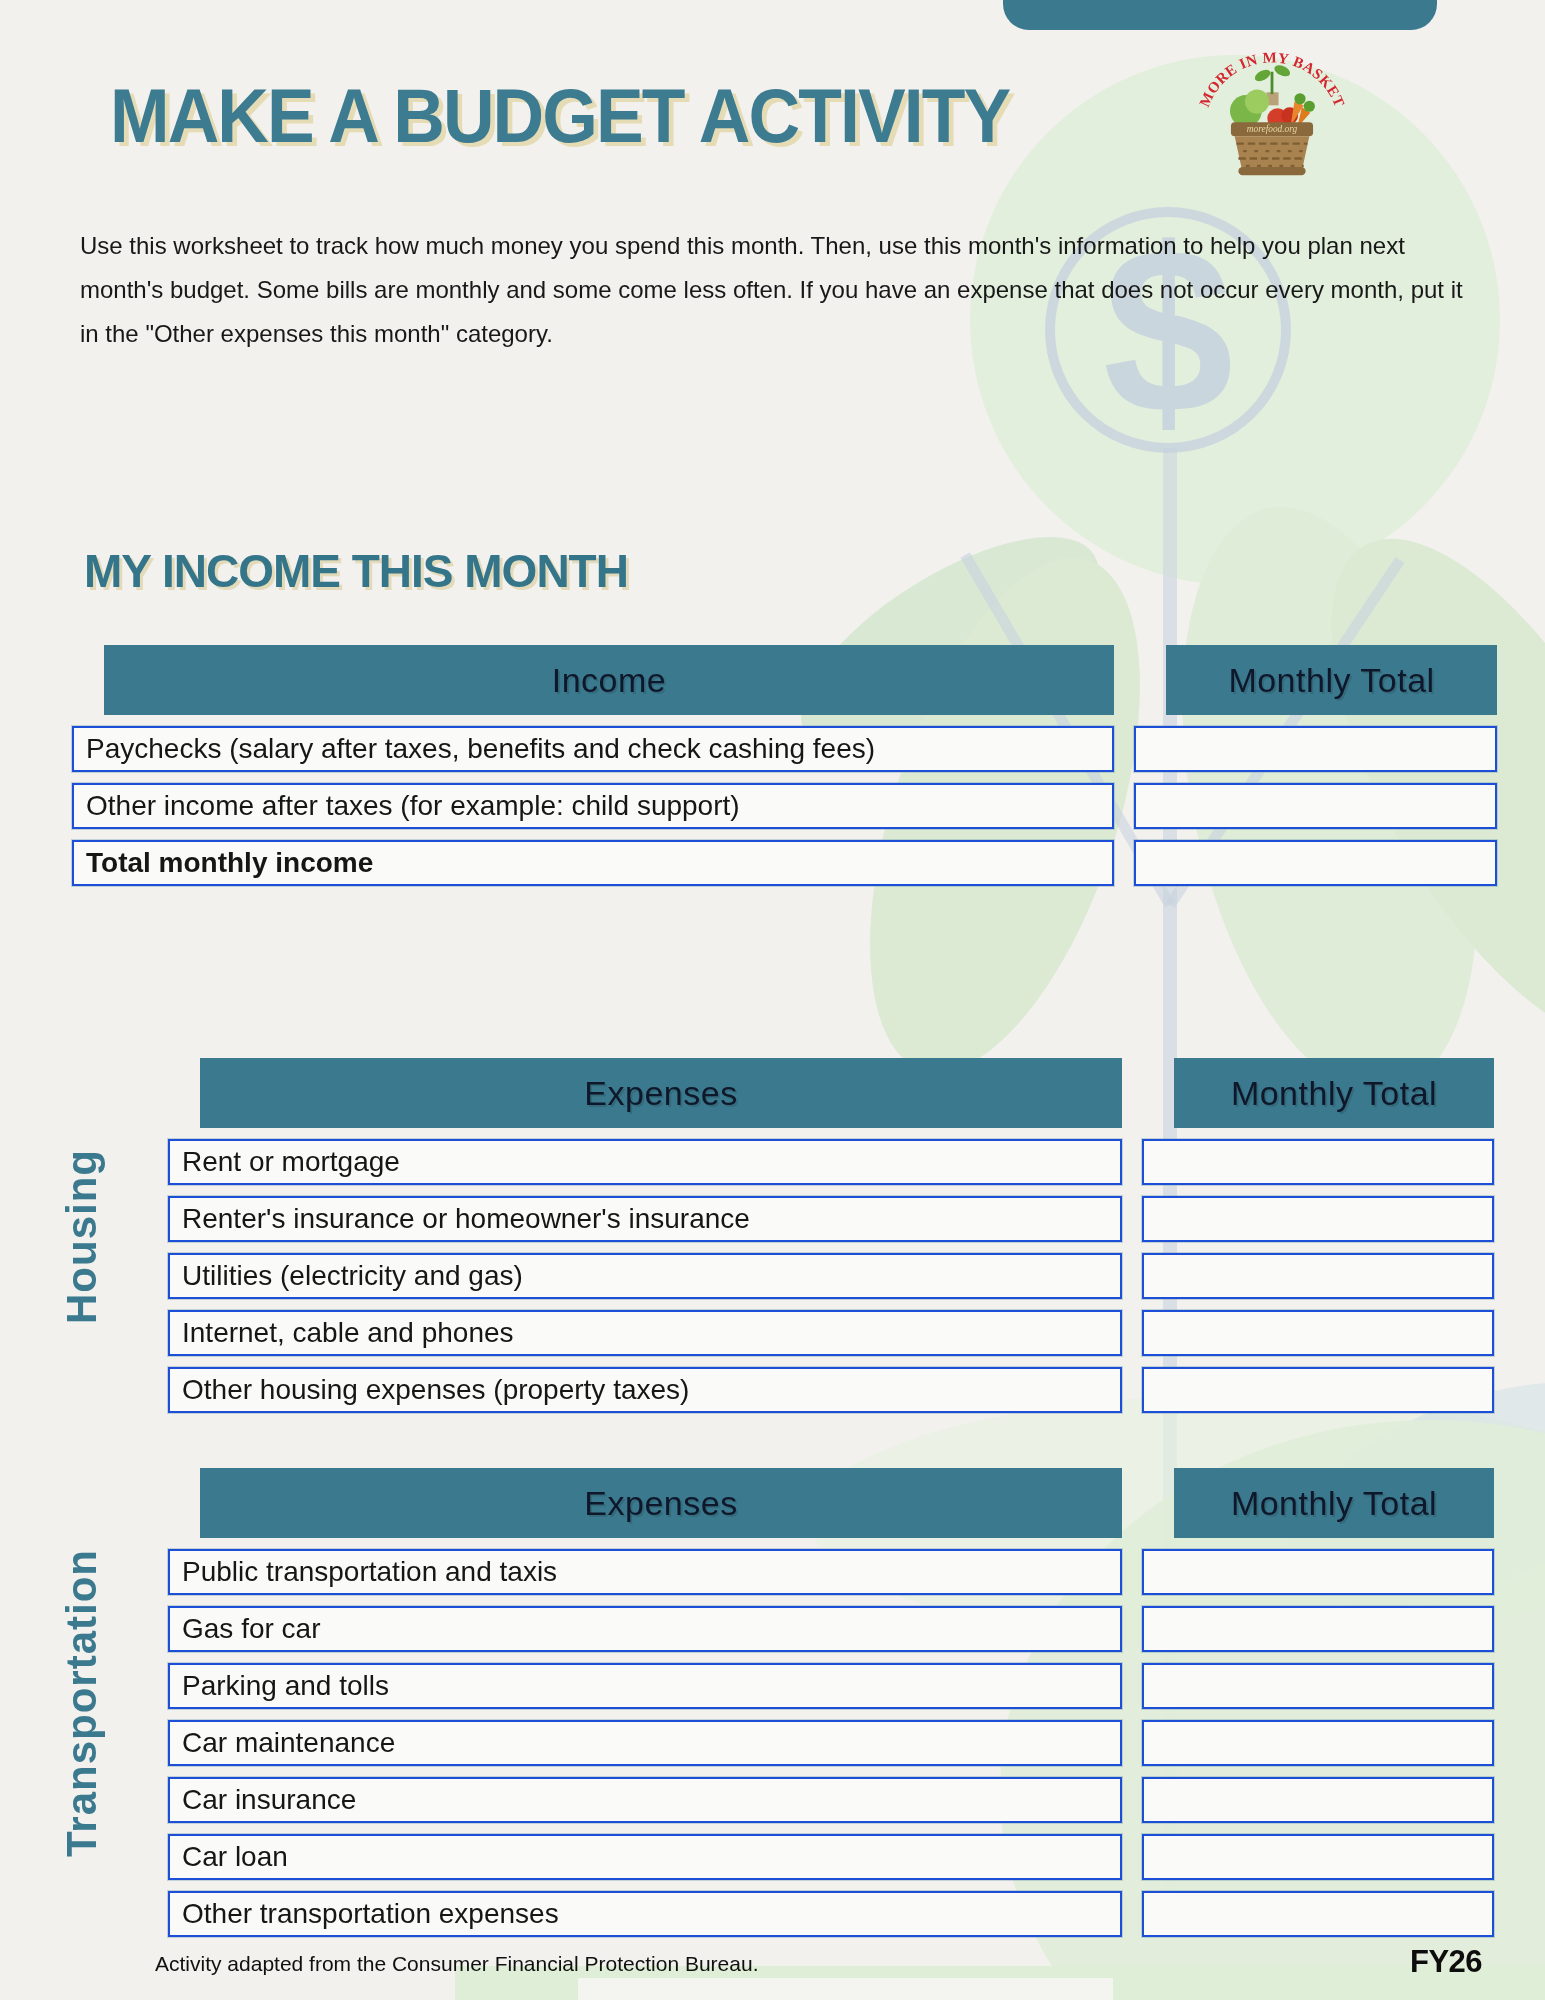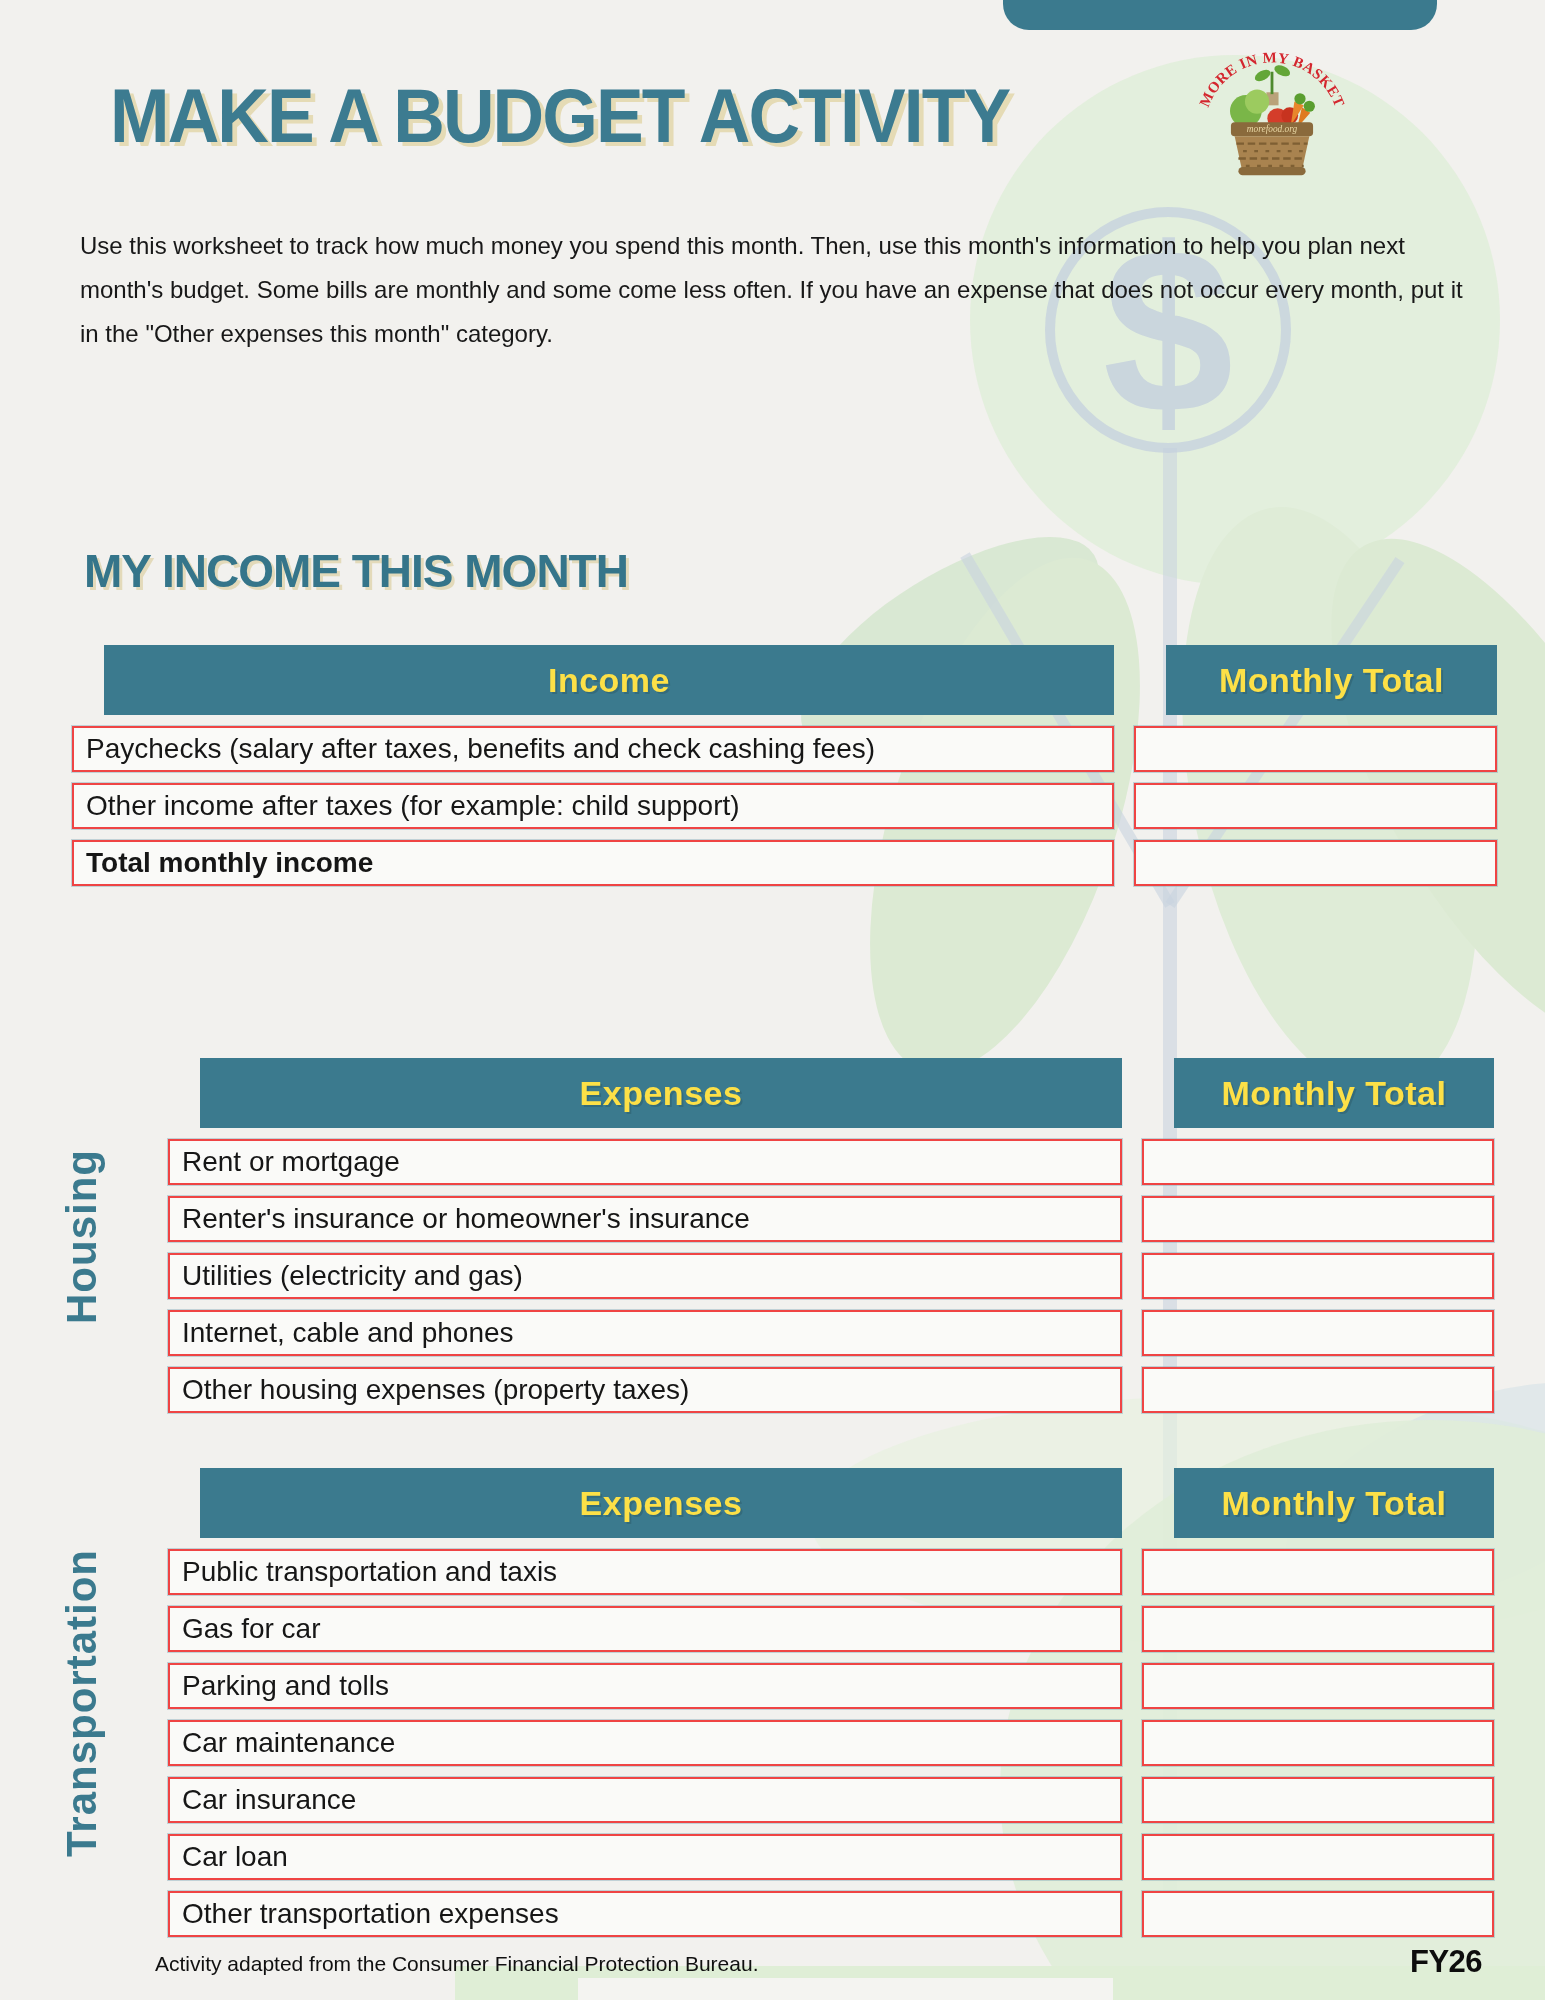--- a/index.html
+++ b/index.html
@@ -53,29 +53,29 @@
   }
   .h-income { left:84px; top:548px; }
   .h-expenses { left:84px; top:948px; }
 
   
   .tbl { display:grid; column-gap:20px; row-gap:11px; }
   .tbl-income { left:72px; top:645px; grid-template-columns:1042px 363px; }
   .tbl-housing { left:168px; top:1058px; grid-template-columns:954px 352px; }
   .tbl-transport { left:168px; top:1468px; grid-template-columns:954px 352px; }
   .th {
-    background:#3b7a8e; color:#fde047; height:70px;
+    background:#3b7a8e; color:#0f172a; height:70px;
     display:flex; align-items:center; justify-content:center;
-    font-size:34px; font-weight:bold; letter-spacing:.5px;
+    font-size:34px; font-weight:normal; letter-spacing:.5px;
     text-shadow:2px 2px 0 rgba(0,0,0,.12);
     margin-left:32px;
   }
   .td {
     box-sizing:border-box; height:46px; background:#fafaf8;
-    border:2px solid #ef4444; box-shadow:0 0 0 1px rgba(132,171,184,.45);
+    border:2px solid #1d4ed8; box-shadow:0 0 0 1px rgba(132,171,184,.45);
     display:flex; align-items:center; font-size:28px; padding:0 12px;
     white-space:nowrap; overflow:hidden;
   }
   .td.bold { font-weight:bold; }
   .td.value { padding:0; }
 
   
   .vlabel {
     display:flex; align-items:center; justify-content:center;
     width:48px; color:#3b7a8e;

